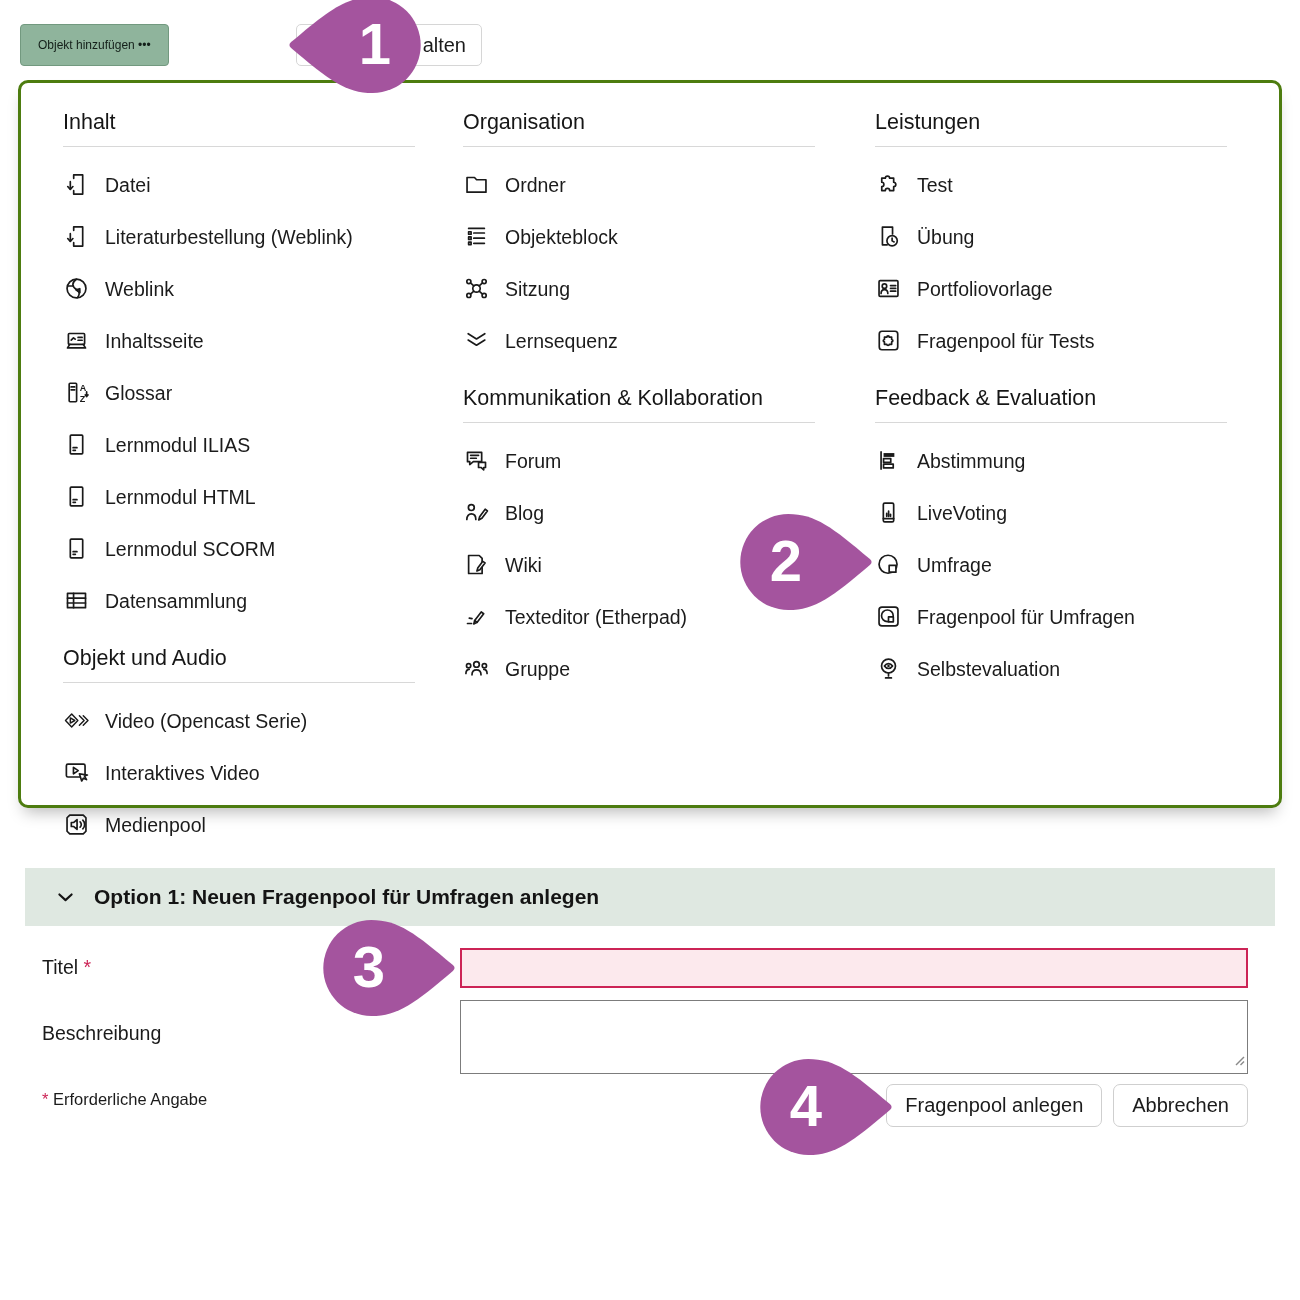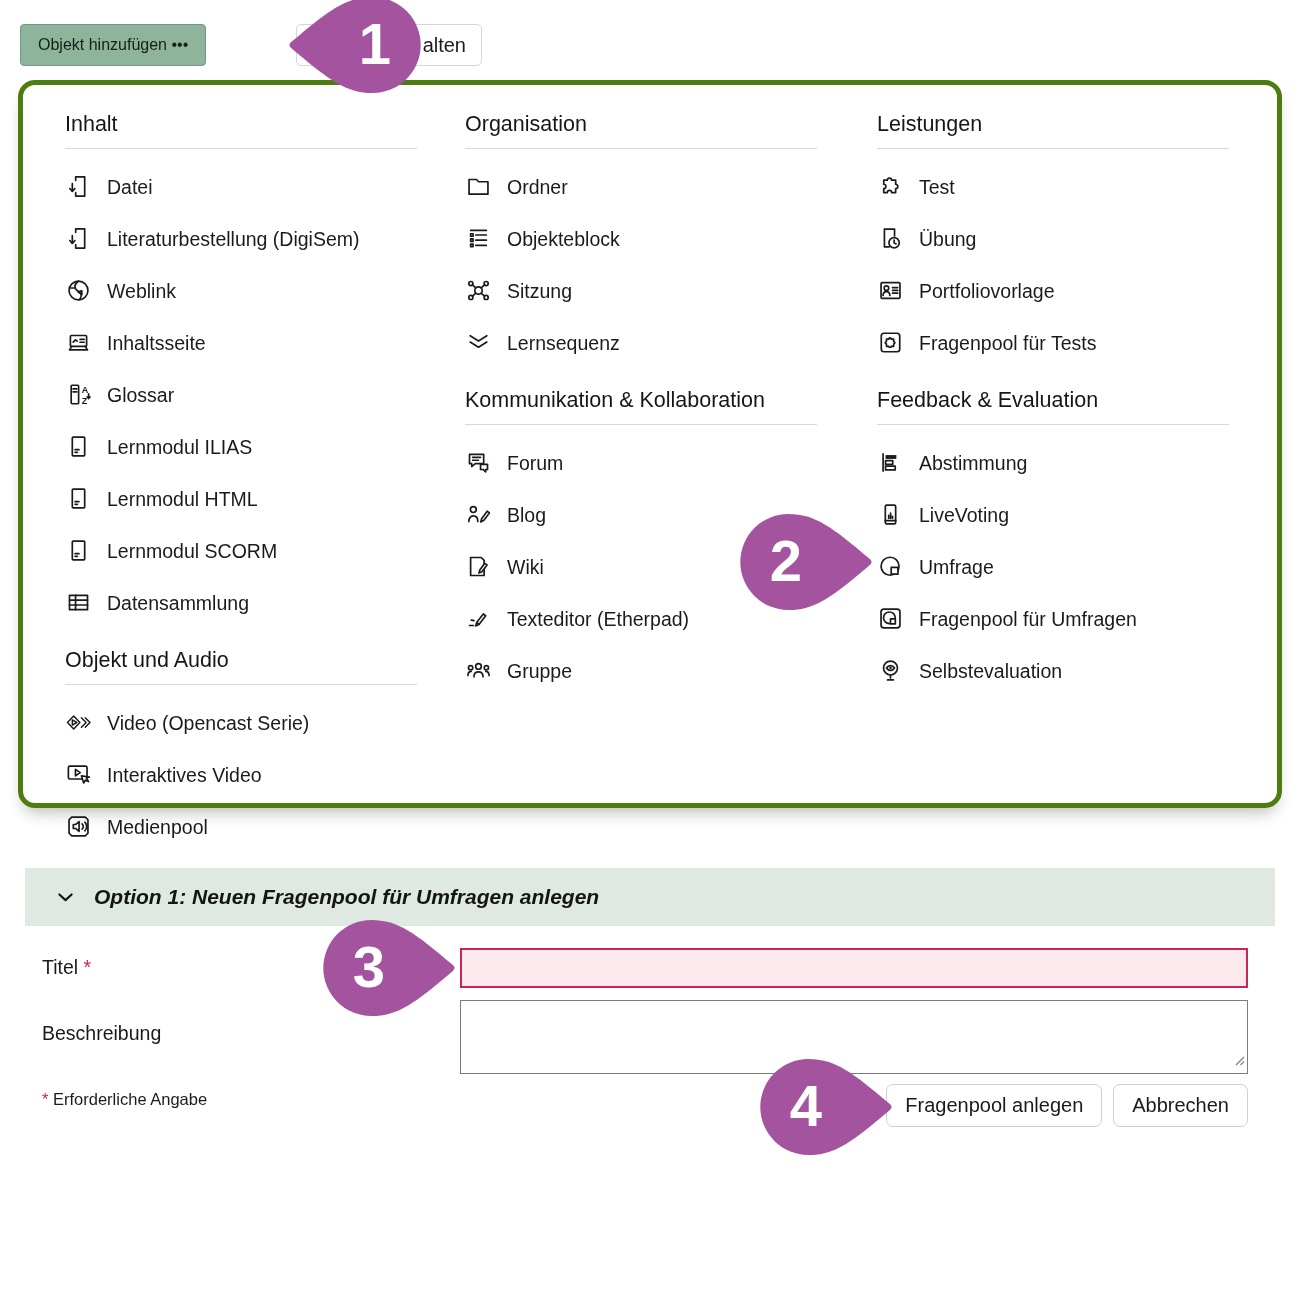--- a/index.html
+++ b/index.html
@@ -2,46 +2,46 @@
 <html style="--callout: #a4549e; --green-btn: #8fb49c; --green-border: #72997f; --mint: #dfe8e1; --pink: #cc2456; --pink-fill: #fce9ed;"><head>
 <meta charset="utf-8">
 <style>
   html,body{margin:0;padding:0;background:#fff;}
   body{font-family:"Liberation Sans","DejaVu Sans",sans-serif;color:#1b1b1b;}
   #page{position:relative;width:1300px;height:1300px;background:#fff;overflow:hidden;}
 
   
   .btn-add{position:absolute;left:20px;top:24px;height:42px;display:flex;align-items:center;
     padding:0 17px;background:var(--green-btn,#8fb49c);border:1px solid var(--green-border,#72997f);
-    border-radius:4px;font-size:16px;color:#14201a;cursor:pointer;}
+    border-radius:4px;font-size:12px;color:#14201a;cursor:pointer;}
   .btn-partial{position:absolute;left:296px;top:24px;width:186px;height:42px;display:flex;align-items:center;
     justify-content:flex-end;padding:0 15px;background:#fff;border:1px solid #d6d6d6;border-radius:5px;
     font-size:20px;color:#1b1b1b;box-sizing:border-box;}
 
   
   .panel{position:absolute;left:18px;top:80px;width:1264px;height:728px;background:#fff;
-    border:5px solid #4d7c0f;border-radius:17px;box-sizing:border-box;
+    border:3px solid #4d7c0f;border-radius:10px;box-sizing:border-box;
     box-shadow:0 10px 16px -6px rgba(0,0,0,.28);padding:26px 42px;}
   .menu-grid{display:grid;grid-template-columns:400px 412px auto;}
   .menu-section{margin-bottom:30px;}
   .menu-section-title{font-size:21.5px;color:#161616;padding-bottom:9px;margin-bottom:14px;
     border-bottom:1px solid #d8d8d8;max-width:352px;line-height:1.3;}
   .menu-item{font-size:19.5px;line-height:27px;margin-bottom:17px;cursor:pointer;margin-top:24px;}
   .col-0 .menu-item{max-width:300px;}
   .mi-icon{display:inline-block;width:29px;height:27px;margin-right:13px;vertical-align:-6px;}
   .mi-icon svg{width:27px;height:27px;display:block;}
   .mi-icon svg *{stroke:#1a1a1a;stroke-width:1.5;fill:none;stroke-linecap:round;stroke-linejoin:round;}
   .mi-icon svg .fl{fill:#1a1a1a;stroke:none;}
   .mi-icon svg .wh{fill:#fff;}
   .mi-icon svg text{stroke:none;fill:#1a1a1a;font-family:"Liberation Sans",sans-serif;font-weight:700;}
   .mi-label{color:#1b1b1b;}
 
   
   .opt-bar{position:absolute;left:25px;width:1250px;display:flex;align-items:center;gap:18px;
-    padding:0 0 0 30px;box-sizing:border-box;font-weight:700;font-size:21px;color:#141414;cursor:pointer;font-style:italic;}
+    padding:0 0 0 30px;box-sizing:border-box;font-weight:700;font-size:21px;color:#141414;cursor:pointer;}
   .opt-bar svg{width:21px;height:21px;}
   .opt-bar svg path{stroke:#141414;stroke-width:2.4;fill:none;stroke-linecap:round;stroke-linejoin:round;}
   .opt1{top:868px;height:58px;background:var(--mint,#dfe8e1);}
   .opt2{top:1160px;height:63px;background:#f4f4f4;}
 
   .form-label{position:absolute;left:42px;font-size:19.5px;color:#1b1b1b;}
   .req-star{color:var(--pink,#cc2456);}
   .title-input{position:absolute;left:460px;top:948px;width:788px;height:40px;box-sizing:border-box;
     background:var(--pink-fill,#fce9ed);border:2px solid var(--pink,#cc2456);border-radius:0;
     font-size:19px;padding:0 10px;font-family:inherit;}
@@ -80,21 +80,21 @@
             <div class="menu-section-title">Inhalt</div>
             <div class="menu-item"><span class="mi-icon"><svg viewBox="0 0 24 24">
                   <path d="M9.5 6.5V3.5h8v17h-8v-3"></path>
                   <path d="M6.5 9.5v6.6"></path>
                   <path d="M4.2 13.8l2.3 2.5 2.3-2.5"></path>
                 </svg></span><span class="mi-label">Datei</span></div>
             <div class="menu-item"><span class="mi-icon"><svg viewBox="0 0 24 24">
                   <path d="M9.5 6.5V3.5h8v17h-8v-3"></path>
                   <path d="M6.5 9.5v6.6"></path>
                   <path d="M4.2 13.8l2.3 2.5 2.3-2.5"></path>
-                </svg></span><span class="mi-label">Literaturbestellung (DigiSem)</span></div>
+                </svg></span><span class="mi-label">Literaturbestellung (Weblink)</span></div>
             <div class="menu-item"><span class="mi-icon"><svg viewBox="0 0 24 24">
                   <circle cx="12" cy="12" r="8.4"></circle>
                   <path d="M12 3.8c-4.3 2.8-4.3 6.6 0 9 2.8 1.6 3.2 4.2 1 7.3"></path>
                   <path d="M4.3 9.8h4.5"></path>
                   <path d="M11.5 13.2l3.4-1 .1 3.4z"></path>
                 </svg></span><span class="mi-label">Weblink</span></div>
             <div class="menu-item"><span class="mi-icon"><svg viewBox="0 0 24 24">
                   <rect x="4.8" y="5.8" width="14.4" height="9.6" rx="0.8"></rect>
                   <path d="M7.3 11.6l2-2 1.5 1.2"></path>
                   <path d="M13.4 9.3h3.6M13.4 11.8h3.6"></path>

